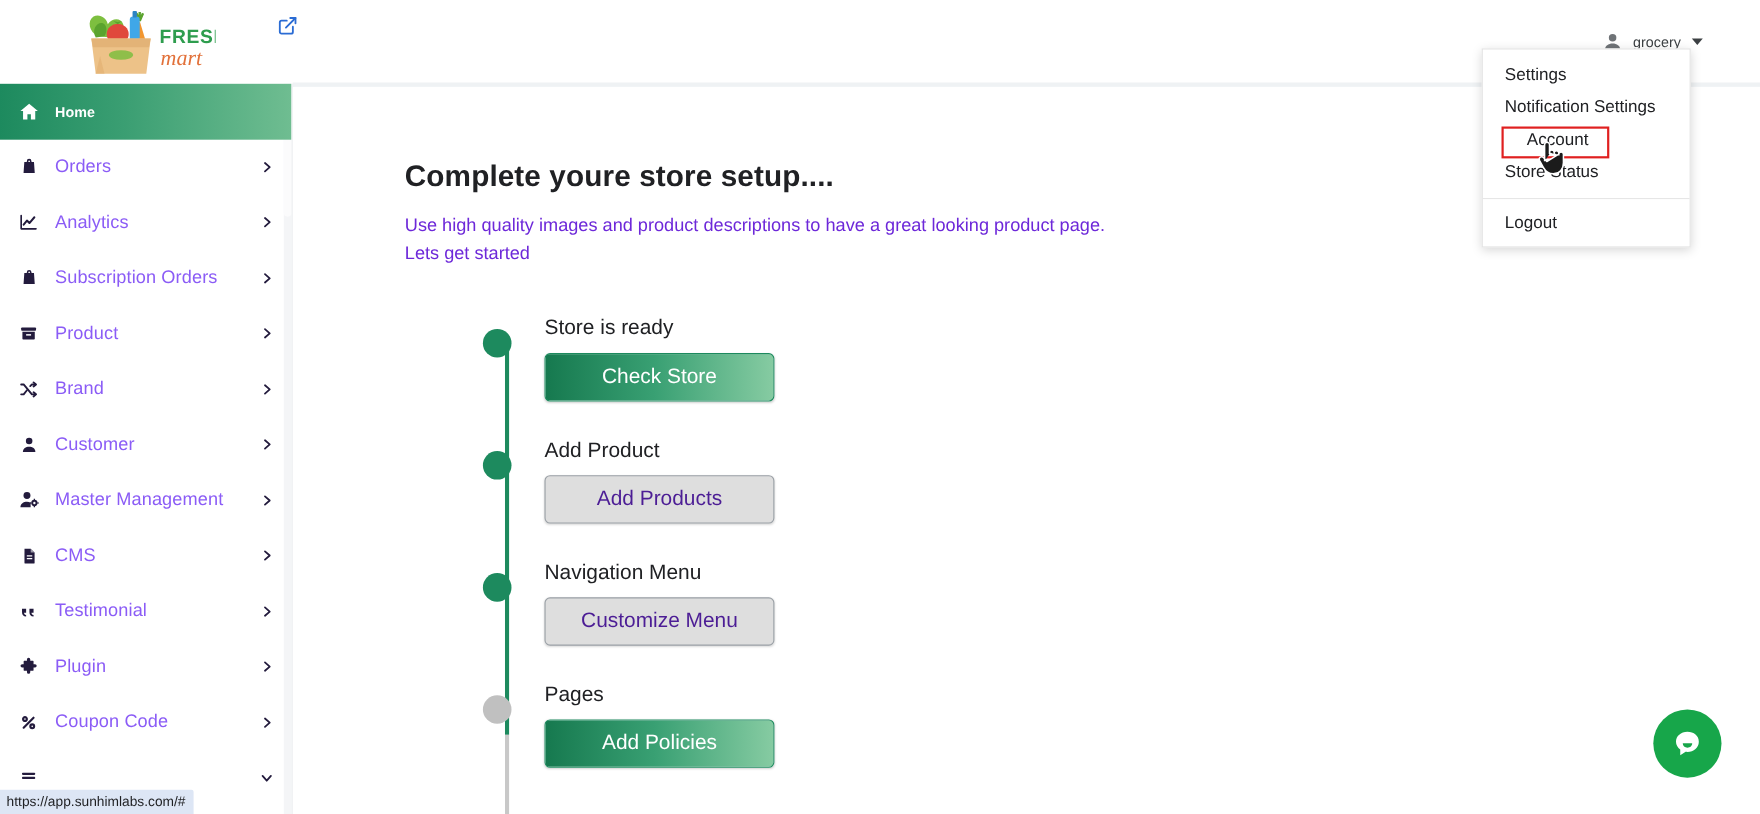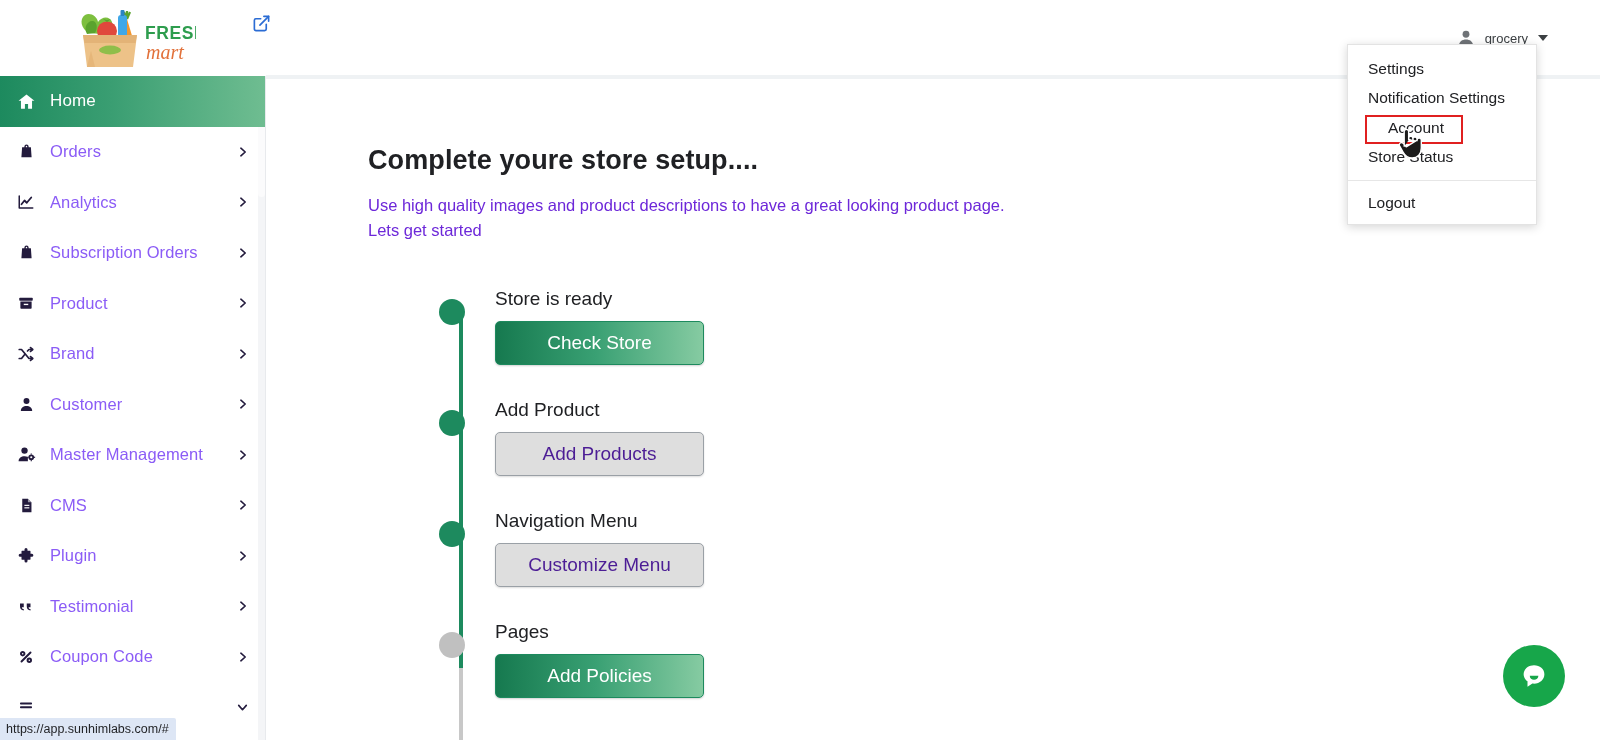--- a/index.html
+++ b/index.html
@@ -74,21 +74,21 @@
     width: 26px; height: 22px; flex-shrink: 0;
     display: flex; align-items: center; justify-content: center;
   }
   .nav-icon svg { display: block; }
   .nav-label {
     font-size: 16.5px;
     margin-left: 11px;
     white-space: nowrap;
     letter-spacing: .1px;
   }
-  .nav-item.active .nav-label { font-weight: 400; font-size: 17px; }
+  .nav-item.active .nav-label { font-weight: 700; font-size: 13px; }
   .nav-chev {
     position: absolute; right: 16px; top: 50%;
     transform: translateY(-50%);
     width: 13px; height: 13px;
   }
   .sb-scroll-track {
     position: absolute; top: 0; right: 0;
     width: 7px; height: 664px;
     background: #f4f5f7;
   }
@@ -400,37 +400,37 @@
       </span>
       <span class="nav-label">CMS</span>
       <svg class="nav-chev" viewBox="0 0 24 24" fill="none" stroke="#231b3d" stroke-width="3" stroke-linecap="round" stroke-linejoin="round">
         <polyline points="9 5 17 12 9 19"></polyline>
       </svg>
     </div>
 
     <div class="nav-item">
       <span class="nav-icon">
         <svg width="18" height="18" viewBox="0 0 24 24" fill="#231b3d">
-          <path d="M10 3.2a2 2 0 0 1 4 0V5h3.4a.6.6 0 0 1 .6.6V9h1.8a2 2 0 0 1 0 4H18v3.4a.6.6 0 0 1-.6.6H14v1.8a2 2 0 0 1-4 0V17H6.6a.6.6 0 0 1-.6-.6V13H4.2a2 2 0 0 1 0-4H6V5.6A.6.6 0 0 1 6.6 5H10Z"></path>
-        </svg>
-      </span>
-      <span class="nav-label">Plugin</span>
-      <svg class="nav-chev" viewBox="0 0 24 24" fill="none" stroke="#231b3d" stroke-width="3" stroke-linecap="round" stroke-linejoin="round">
-        <polyline points="9 5 17 12 9 19"></polyline>
-      </svg>
-    </div>
-
-    <div class="nav-item">
-      <span class="nav-icon">
-        <svg width="18" height="18" viewBox="0 0 24 24" fill="#231b3d">
           <path d="M4 8.5h5v5H6.5c0 1.6.7 2.4 2.5 2.6V18c-3.3-.2-5-2.1-5-5.6Z"></path>
           <path d="M13 8.5h5v5h-2.5c0 1.6.7 2.4 2.5 2.6V18c-3.3-.2-5-2.1-5-5.6Z"></path>
         </svg>
       </span>
       <span class="nav-label">Testimonial</span>
+      <svg class="nav-chev" viewBox="0 0 24 24" fill="none" stroke="#231b3d" stroke-width="3" stroke-linecap="round" stroke-linejoin="round">
+        <polyline points="9 5 17 12 9 19"></polyline>
+      </svg>
+    </div>
+
+    <div class="nav-item">
+      <span class="nav-icon">
+        <svg width="18" height="18" viewBox="0 0 24 24" fill="#231b3d">
+          <path d="M10 3.2a2 2 0 0 1 4 0V5h3.4a.6.6 0 0 1 .6.6V9h1.8a2 2 0 0 1 0 4H18v3.4a.6.6 0 0 1-.6.6H14v1.8a2 2 0 0 1-4 0V17H6.6a.6.6 0 0 1-.6-.6V13H4.2a2 2 0 0 1 0-4H6V5.6A.6.6 0 0 1 6.6 5H10Z"></path>
+        </svg>
+      </span>
+      <span class="nav-label">Plugin</span>
       <svg class="nav-chev" viewBox="0 0 24 24" fill="none" stroke="#231b3d" stroke-width="3" stroke-linecap="round" stroke-linejoin="round">
         <polyline points="9 5 17 12 9 19"></polyline>
       </svg>
     </div>
 
     <div class="nav-item">
       <span class="nav-icon">
         <svg width="18" height="18" viewBox="0 0 24 24" fill="none" stroke="#231b3d" stroke-width="2.6" stroke-linecap="round">
           <line x1="18" y1="6" x2="6" y2="18"></line>
           <circle cx="7.6" cy="7.6" r="2.3"></circle>

